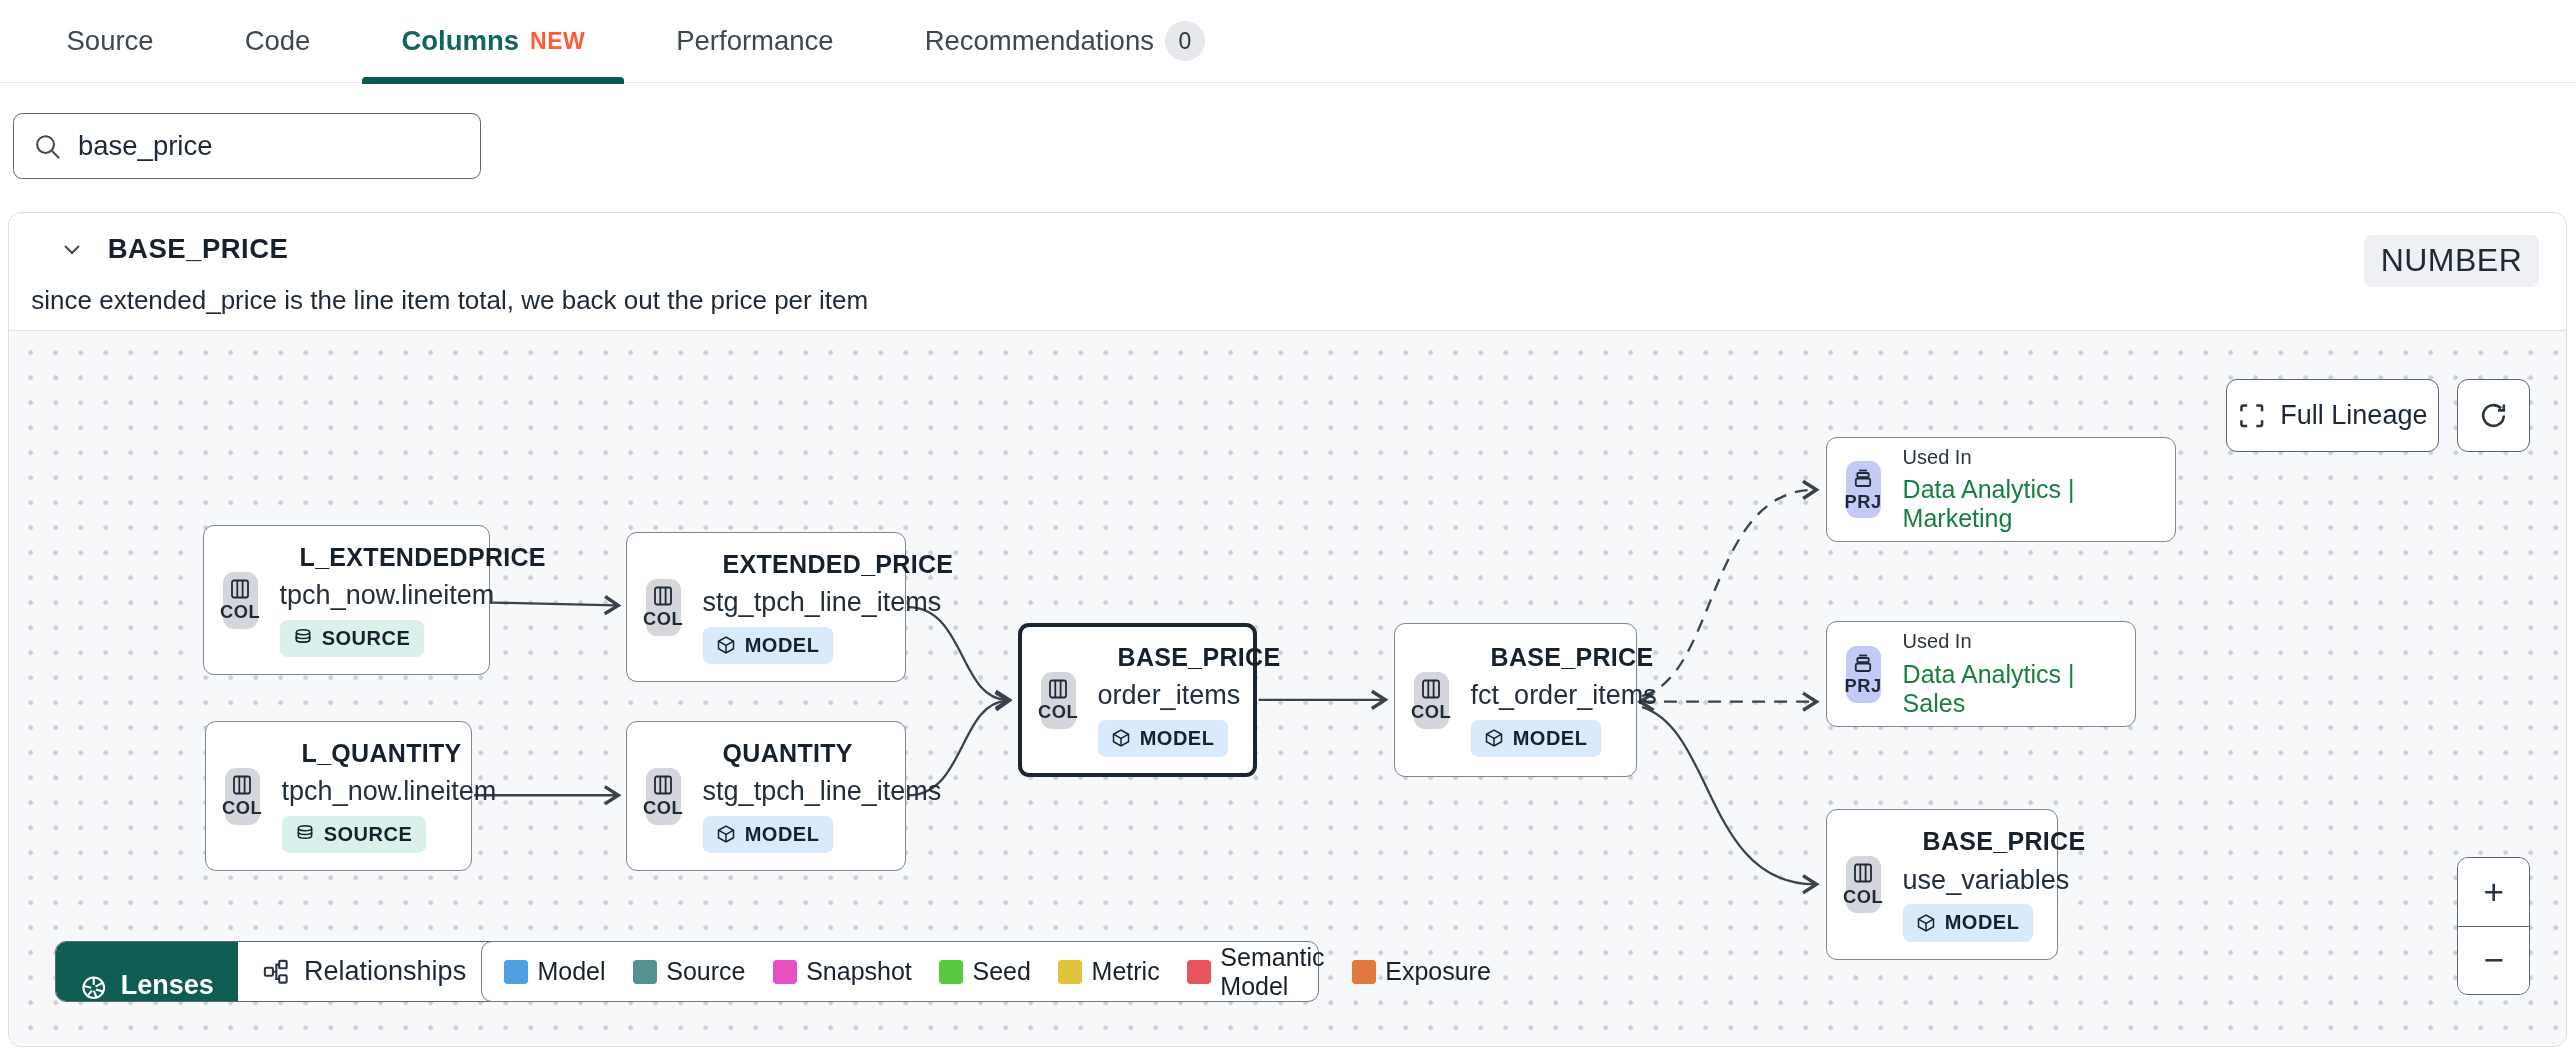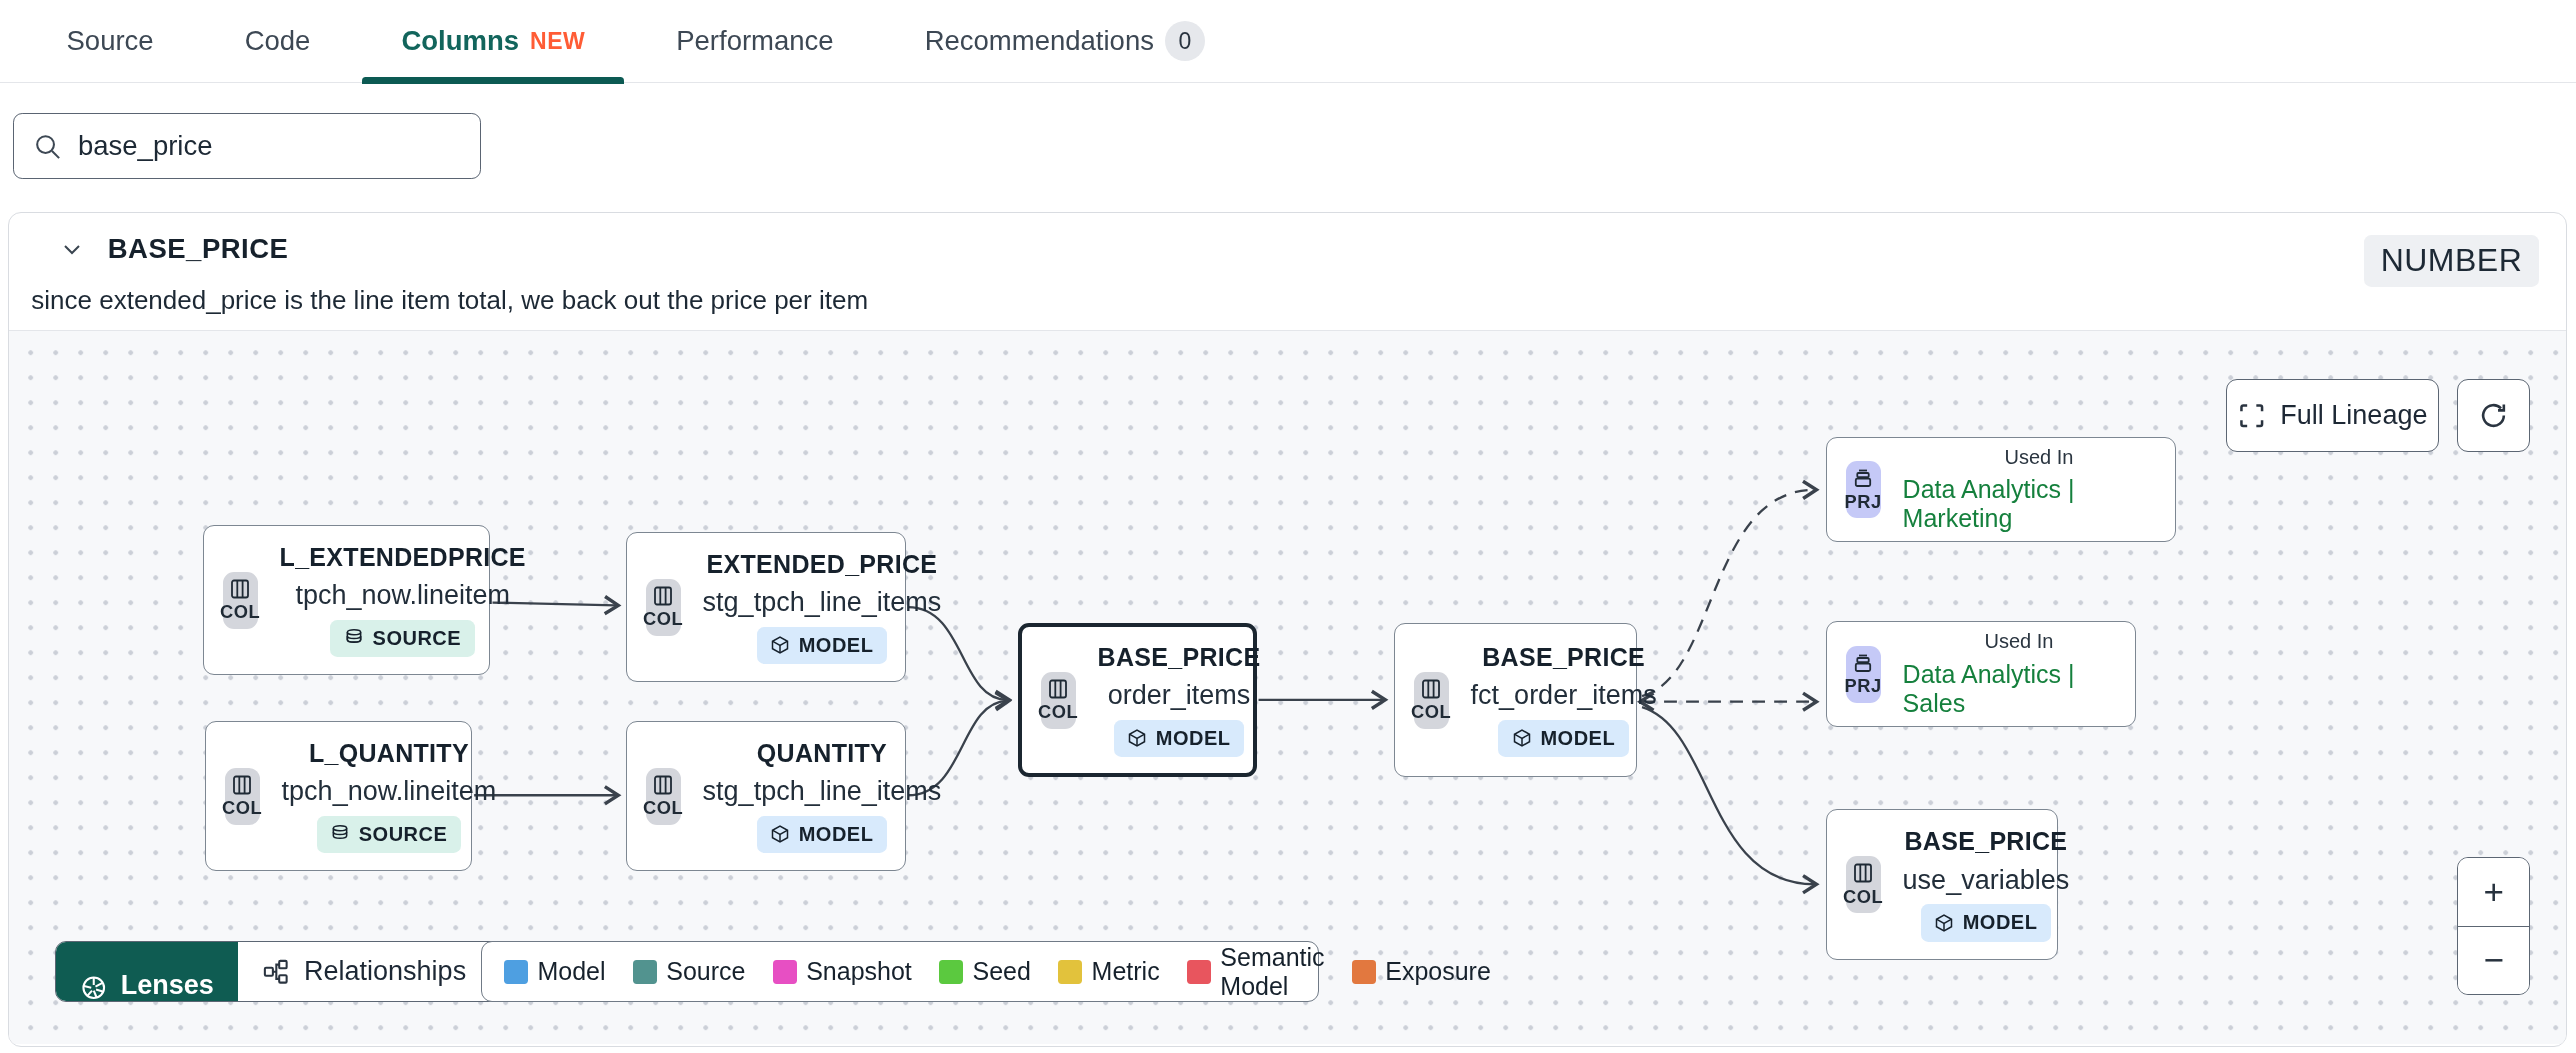--- a/index.html
+++ b/index.html
@@ -42,22 +42,22 @@
   .edges { position:absolute; inset:0; pointer-events:none; }
 
   
   .node { position:absolute; background:#fff; border:1.8px solid #7d8792; border-radius:11px;
          display:flex; align-items:center; padding-left:18.3px; gap:22px; cursor:pointer; }
   .node.selected { border:4.6px solid #1b2630; }
   .chip { width:35px; height:57px; background:#d4d6dc; border-radius:11px; flex:0 0 auto;
          display:flex; flex-direction:column; align-items:center; justify-content:center; gap:0.9px; }
   .chip .chiplabel { font-size:18.3px; font-weight:600; color:#1f2a35; letter-spacing:0.5px; }
   .chip.prj { background:#c5c9f7; }
-  .ncol { display:flex; flex-direction:column; align-items:center; gap:8.3px; }
-  .ntitle { font-size:25px; font-weight:600; color:#16212c; letter-spacing:0.3px; }
+  .ncol { display:flex; flex-direction:column; align-items:flex-start; gap:8.3px; }
+  .ntitle { font-size:25px; font-weight:600; color:#16212c; letter-spacing:0.3px;margin-left:20px; }
   .nsub { font-size:27px; color:#222e3a; }
   .badge { display:inline-flex; align-items:center; gap:8.3px; padding:7.3px 13.8px; border-radius:7.3px;
          font-size:20px; font-weight:600; color:#16212c; letter-spacing:0.5px; }
   .badge.source { background:#d9f1ea; }
   .badge.model { background:#d8eafc; }
   .usedin-label { font-size:20px; color:#2a3540; }
   .usedin-name { font-size:25px; color:#15803d; }
 
   
   .ctl-btn { position:absolute; background:#fff; border:1.8px solid #5c6673; border-radius:11px;

